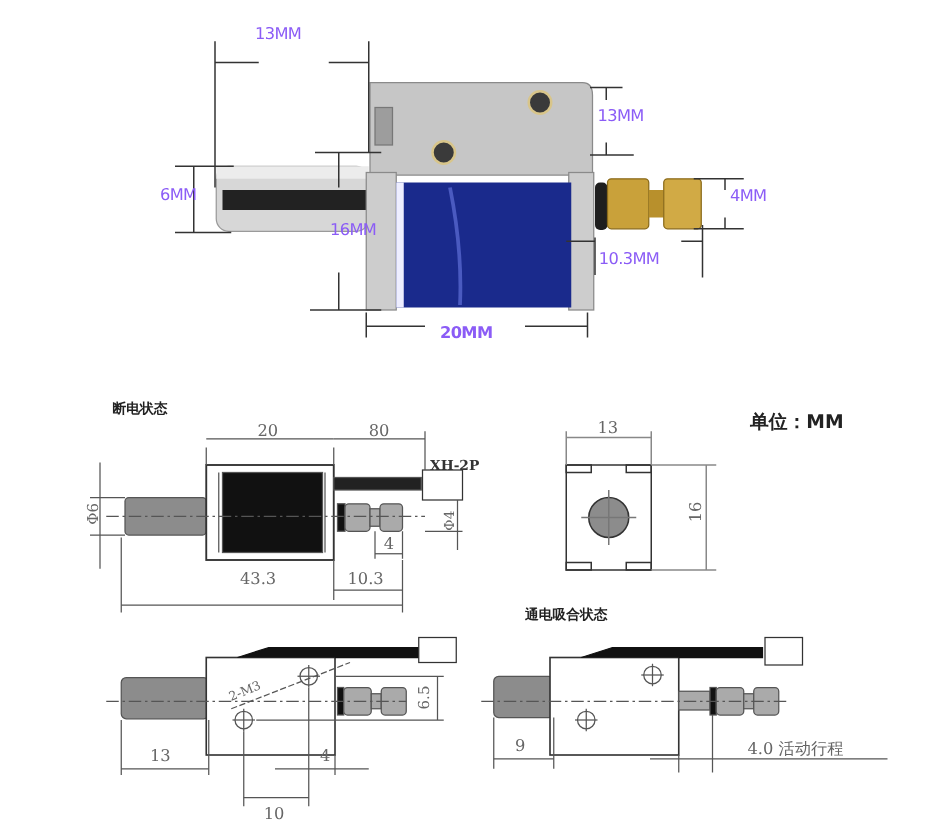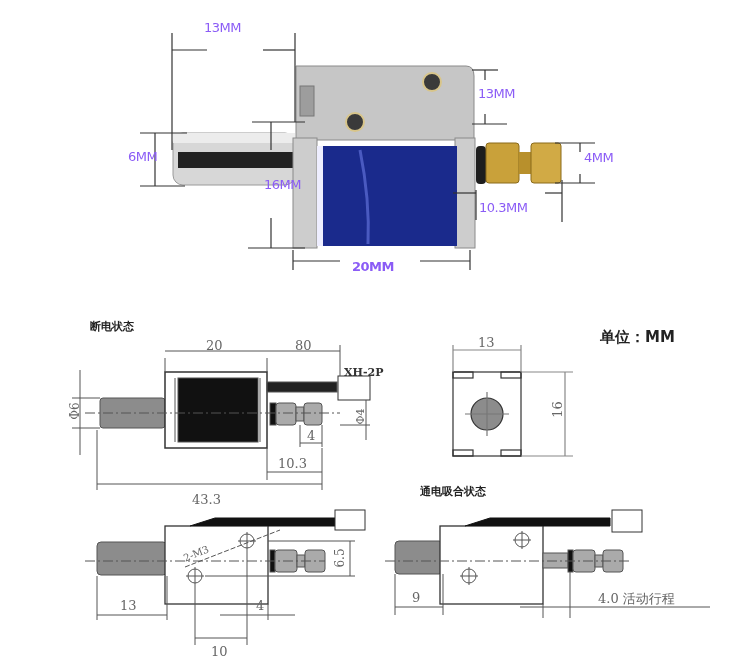--- a/index.html
+++ b/index.html
@@ -186,21 +186,21 @@
 <div class="photo-label" style="left:352px;top:259px;font-weight:bold;">20MM</div>
 
 <div class="title-cn" style="left:90px;top:319px;">断电状态</div>
 <div class="draw-label" style="left:206px;top:338px;">20</div>
 <div class="draw-label" style="left:295px;top:338px;text-align:right;">80</div>
 <div class="draw-label" style="left:344px;top:366px;font-size:11px;color:#333;font-weight:bold;">XH-2P</div>
 <div class="draw-label" style="left:66px;top:404px;transform:rotate(-90deg);font-size:12px;">Φ6</div>
 <div class="draw-label" style="left:352px;top:410px;transform:rotate(-90deg);font-size:11px;">Φ4</div>
 <div class="draw-label" style="left:307px;top:428px;">4</div>
 <div class="draw-label" style="left:278px;top:456px;">10.3</div>
-<div class="draw-label" style="left:192px;top:492px;">43.3</div>
+<div class="draw-label" style="left:192px;top:456px;">43.3</div>
 
 <div class="draw-label" style="left:478px;top:335px;">13</div>
 <div class="draw-label" style="left:549px;top:402px;transform:rotate(-90deg);">16</div>
 <div class="title-cn" style="left:600px;top:328px;font-size:15px;">单位：MM</div>
 
 <div class="draw-label" style="left:120px;top:598px;">13</div>
 <div class="draw-label" style="left:183px;top:548px;transform:rotate(-22deg);font-size:10px;">2-M3</div>
 <div class="draw-label" style="left:211px;top:644px;">10</div>
 <div class="draw-label" style="left:256px;top:598px;">4</div>
 <div class="draw-label" style="left:330px;top:551px;transform:rotate(-90deg);font-size:12px;">6.5</div>

